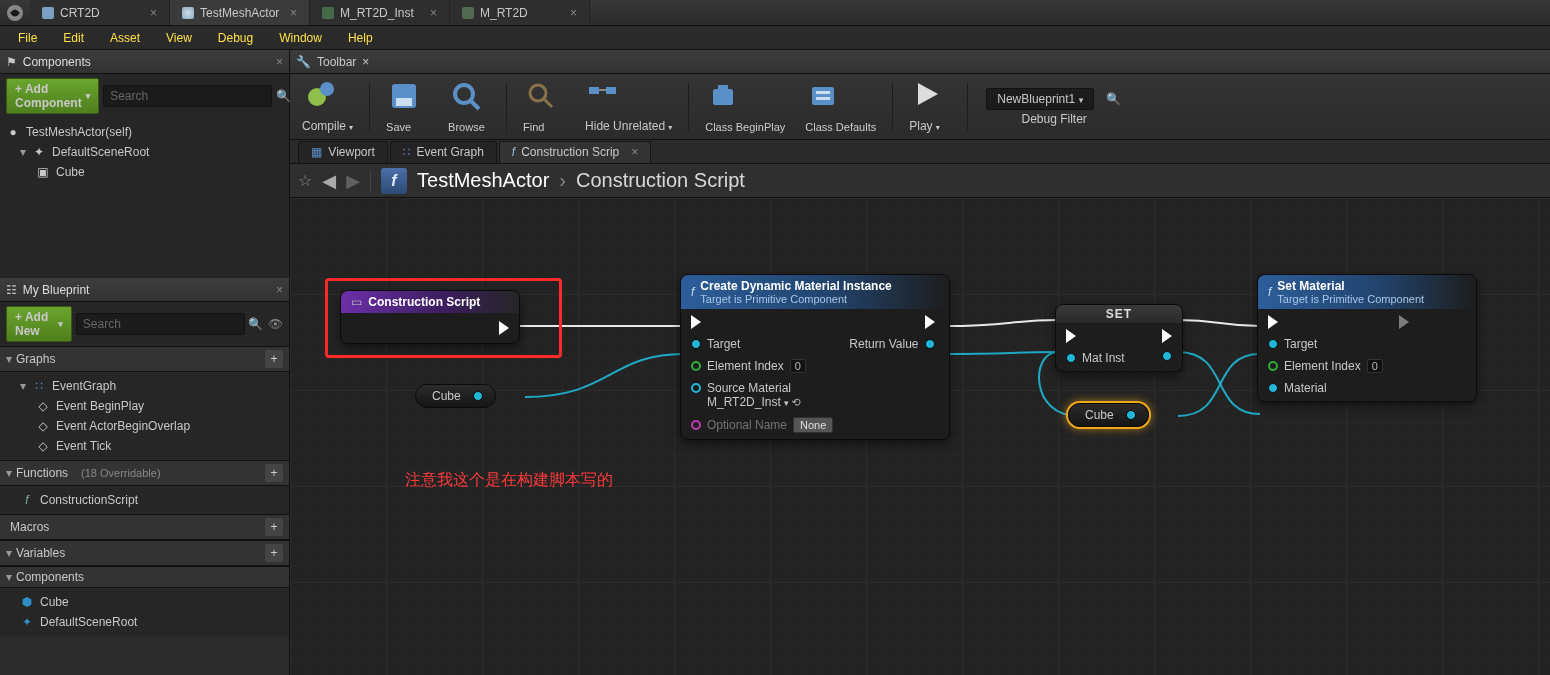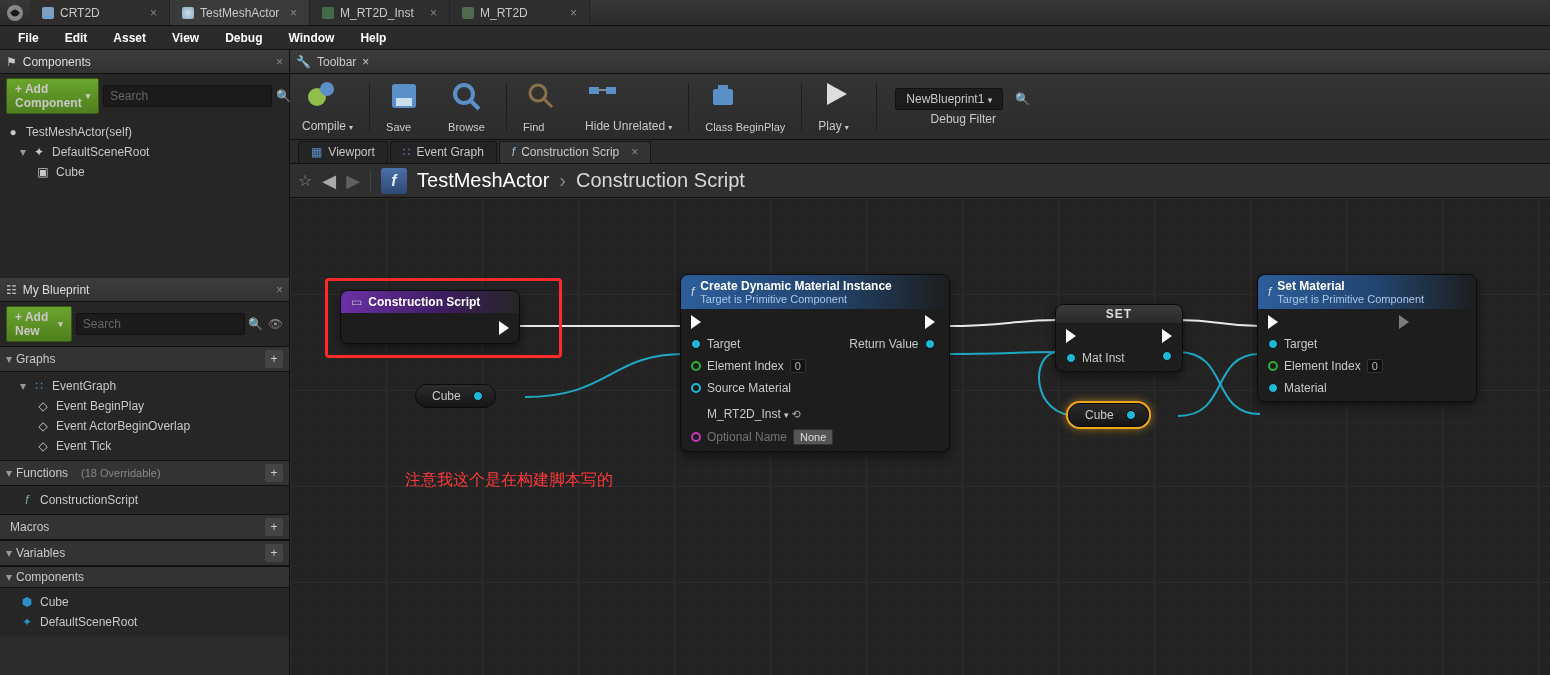--- a/index.html
+++ b/index.html
@@ -8,21 +8,21 @@
 
 .top-tabs { display: flex; align-items: stretch; height: 26px; background: linear-gradient(#383838,#2a2a2a); border-bottom: 1px solid #111; }
 .top-tabs .logo { width: 30px; display: flex; align-items: center; justify-content: center; }
 .top-tab { display: flex; align-items: center; gap: 6px; padding: 0 12px; background: #2e2e2e; border-right: 1px solid #222; color: #bbb; cursor: default; min-width: 140px; }
 .top-tab.active { background: #3a3a3a; color: #eee; }
 .top-tab .close { margin-left: auto; color: #888; }
 .tab-icon { width: 12px; height: 12px; border-radius: 2px; display: inline-block; }
 
 
 .menubar { display: flex; height: 24px; align-items: center; background: #2a2a2a; border-bottom: 1px solid #111; padding-left: 6px; gap: 2px; }
-.menubar span { padding: 3px 12px; color: #ffffff; font-weight: bold; }
+.menubar span { padding: 3px 12px; color: #fde047; }
 
 
 .cols { display: flex; height: calc(675px - 26px - 24px); }
 .left { width: 290px; display: flex; flex-direction: column; background: #2b2b2b; border-right: 1px solid #111; }
 .right { flex: 1; display: flex; flex-direction: column; background: #2b2b2b; }
 
 
 .panel-hdr { display: flex; align-items: center; height: 24px; background: linear-gradient(#3d3d3d,#323232); border-bottom: 1px solid #111; padding: 0 6px; gap: 6px; }
 .panel-hdr .title { color: #ddd; }
 .panel-hdr .x { margin-left: auto; color: #888; }
@@ -323,20 +323,30 @@
       <div class="tool-sep"></div>
       <div class="tool">
           <span class="ic">
             <svg width="30" height="30">
               <rect x="5" y="8" width="20" height="16" rx="2" fill="#5a8fc7"></rect>
               <rect x="10" y="4" width="10" height="6" fill="#5a8fc7"></rect>
             </svg>
           </span>
           <span class="lbl">Class BeginPlay</span>
         </div>
+      <div class="tool">
+          <span class="ic">
+            <svg width="30" height="30">
+              <rect x="4" y="6" width="22" height="18" rx="2" fill="#5a8fc7"></rect>
+              <rect x="8" y="10" width="14" height="3" fill="#cde"></rect>
+              <rect x="8" y="16" width="14" height="3" fill="#cde"></rect>
+            </svg>
+          </span>
+          <span class="lbl">Class Defaults</span>
+        </div>
       <div class="tool-sep"></div>
       <div class="tool">
           <span class="ic">
             <svg width="30" height="30">
               <polygon points="6,4 26,15 6,26" fill="#ddd"></polygon>
             </svg>
           </span>
           <span class="lbl"><span>Play</span> <span style="font-size:8px">▾</span></span>
         </div>
       <div class="tool-sep"></div>
@@ -428,21 +438,21 @@
               </span>
             <span class="pin">
                 <span class="dot cyan"></span>
                 <span>Target</span>
               </span>
             <span class="pin">
                 <span class="ring green"></span>
                 <span>Element Index</span>
                 <span class="valbox">0</span>
               </span>
-            <span class="pin" style="flex-direction:column; align-items:flex-start; gap:12px;">
+            <span class="pin" style="flex-direction:column; align-items:flex-start; gap:0;">
                 <span style="display:flex;align-items:center;gap:6px;">
                   <span class="ring" style="border-color:#1fb7d6"></span>
                   <span>Source Material</span>
                 </span>
                 <span class="tinytxt" style="margin-left:16px;"><span>M_RT2D_Inst</span> <span style="font-size:9px">▾</span> ⟲</span>
               </span>
             <span class="pin">
                 <span class="ring" style="border-color:#c239b3"></span>
                 <span style="color:#737373">Optional Name</span>
                 <span class="valbox none">None</span>

